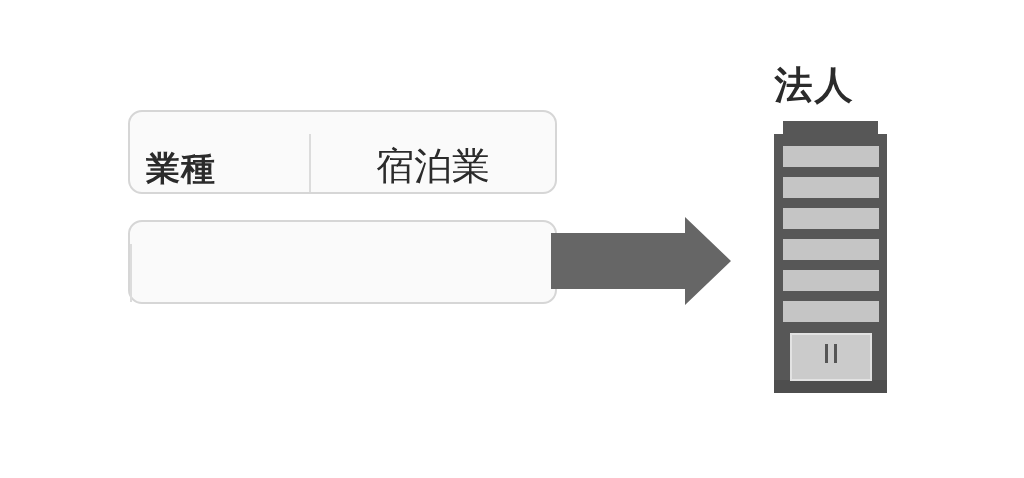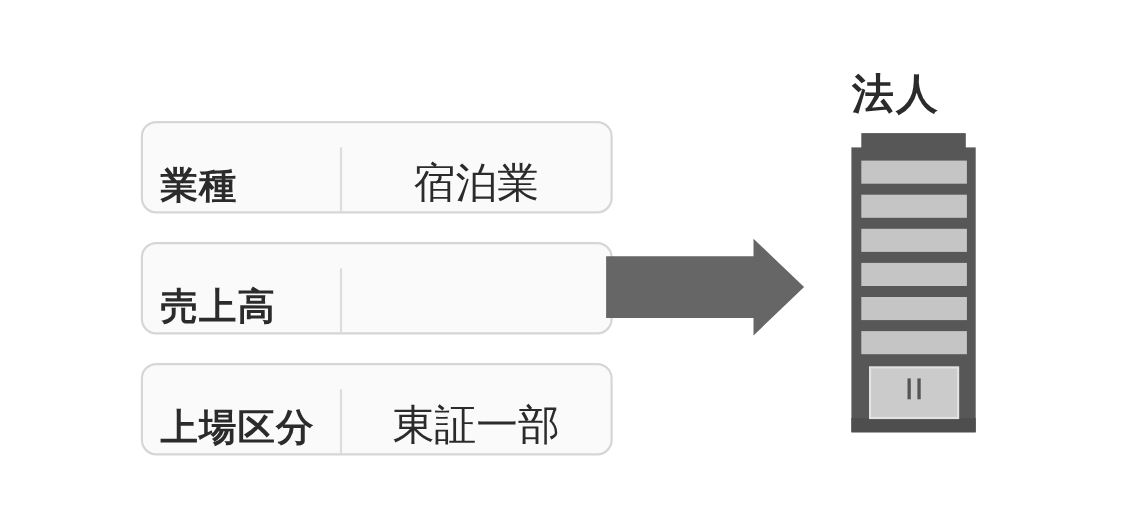--- a/index.html
+++ b/index.html
@@ -94,29 +94,23 @@
 
 <div class="canvas">
 
   <div class="card c0">
     <span class="card-label">業種</span>
     <span class="card-divider"></span>
     <span class="card-value">宿泊業</span>
   </div>
 
   <div class="card c1">
-    <span class="card-label">売上高</span>
     <span class="card-divider"></span>
   </div>
 
-  <div class="card c2">
-    <span class="card-label">上場区分</span>
-    <span class="card-divider"></span>
-    <span class="card-value">東証一部</span>
-  </div>
 
   <div class="arrow-wrap">
     <svg width="192" height="98" viewBox="0 0 192 98" aria-hidden="true">
       <polygon class="arrow-poly" points="6,21 140,21 140,5 186,49 140,93 140,77 6,77"></polygon>
     </svg>
   </div>
 
   <div class="entity-label">法人</div>
 
   <div class="building-wrap">

